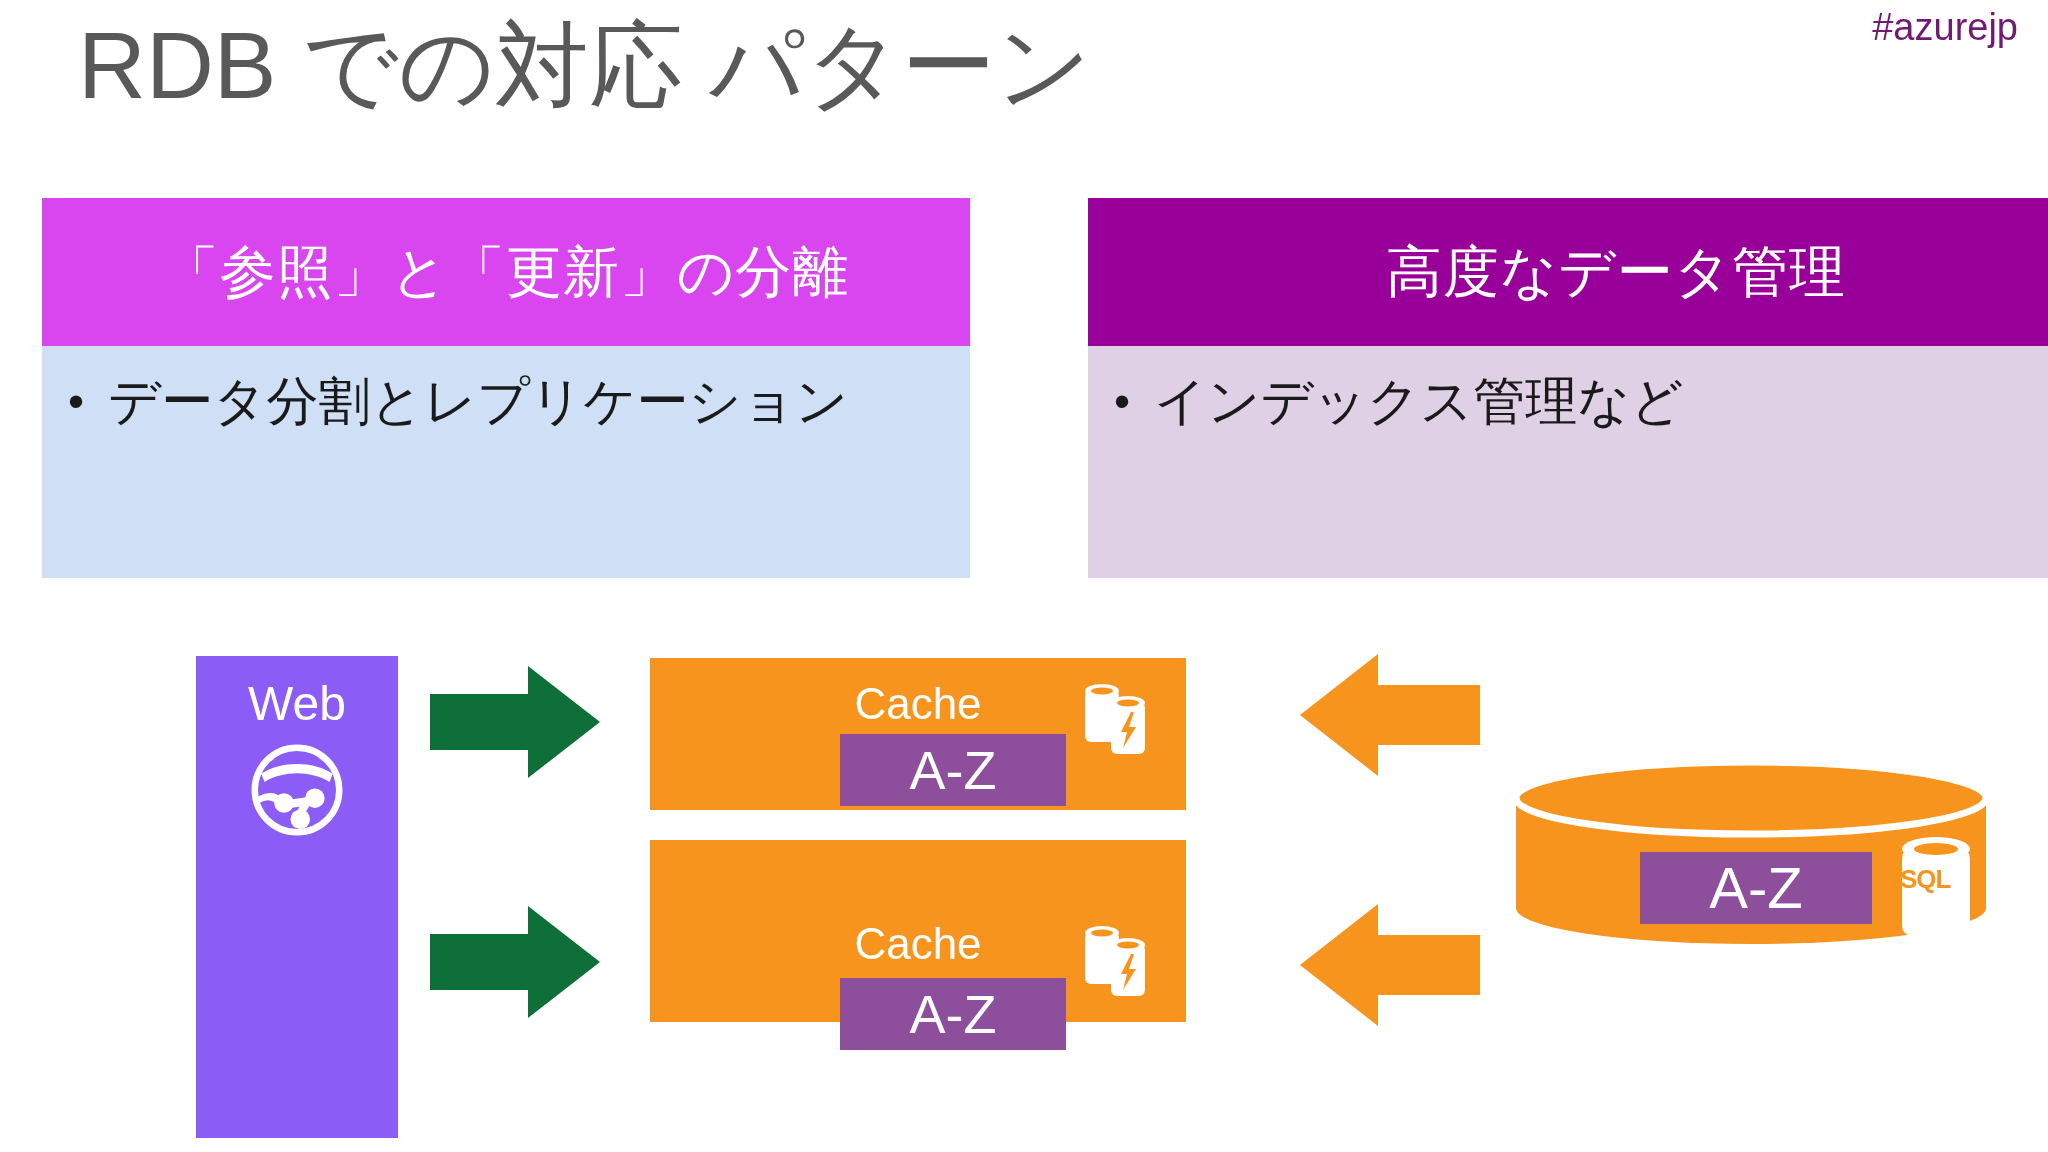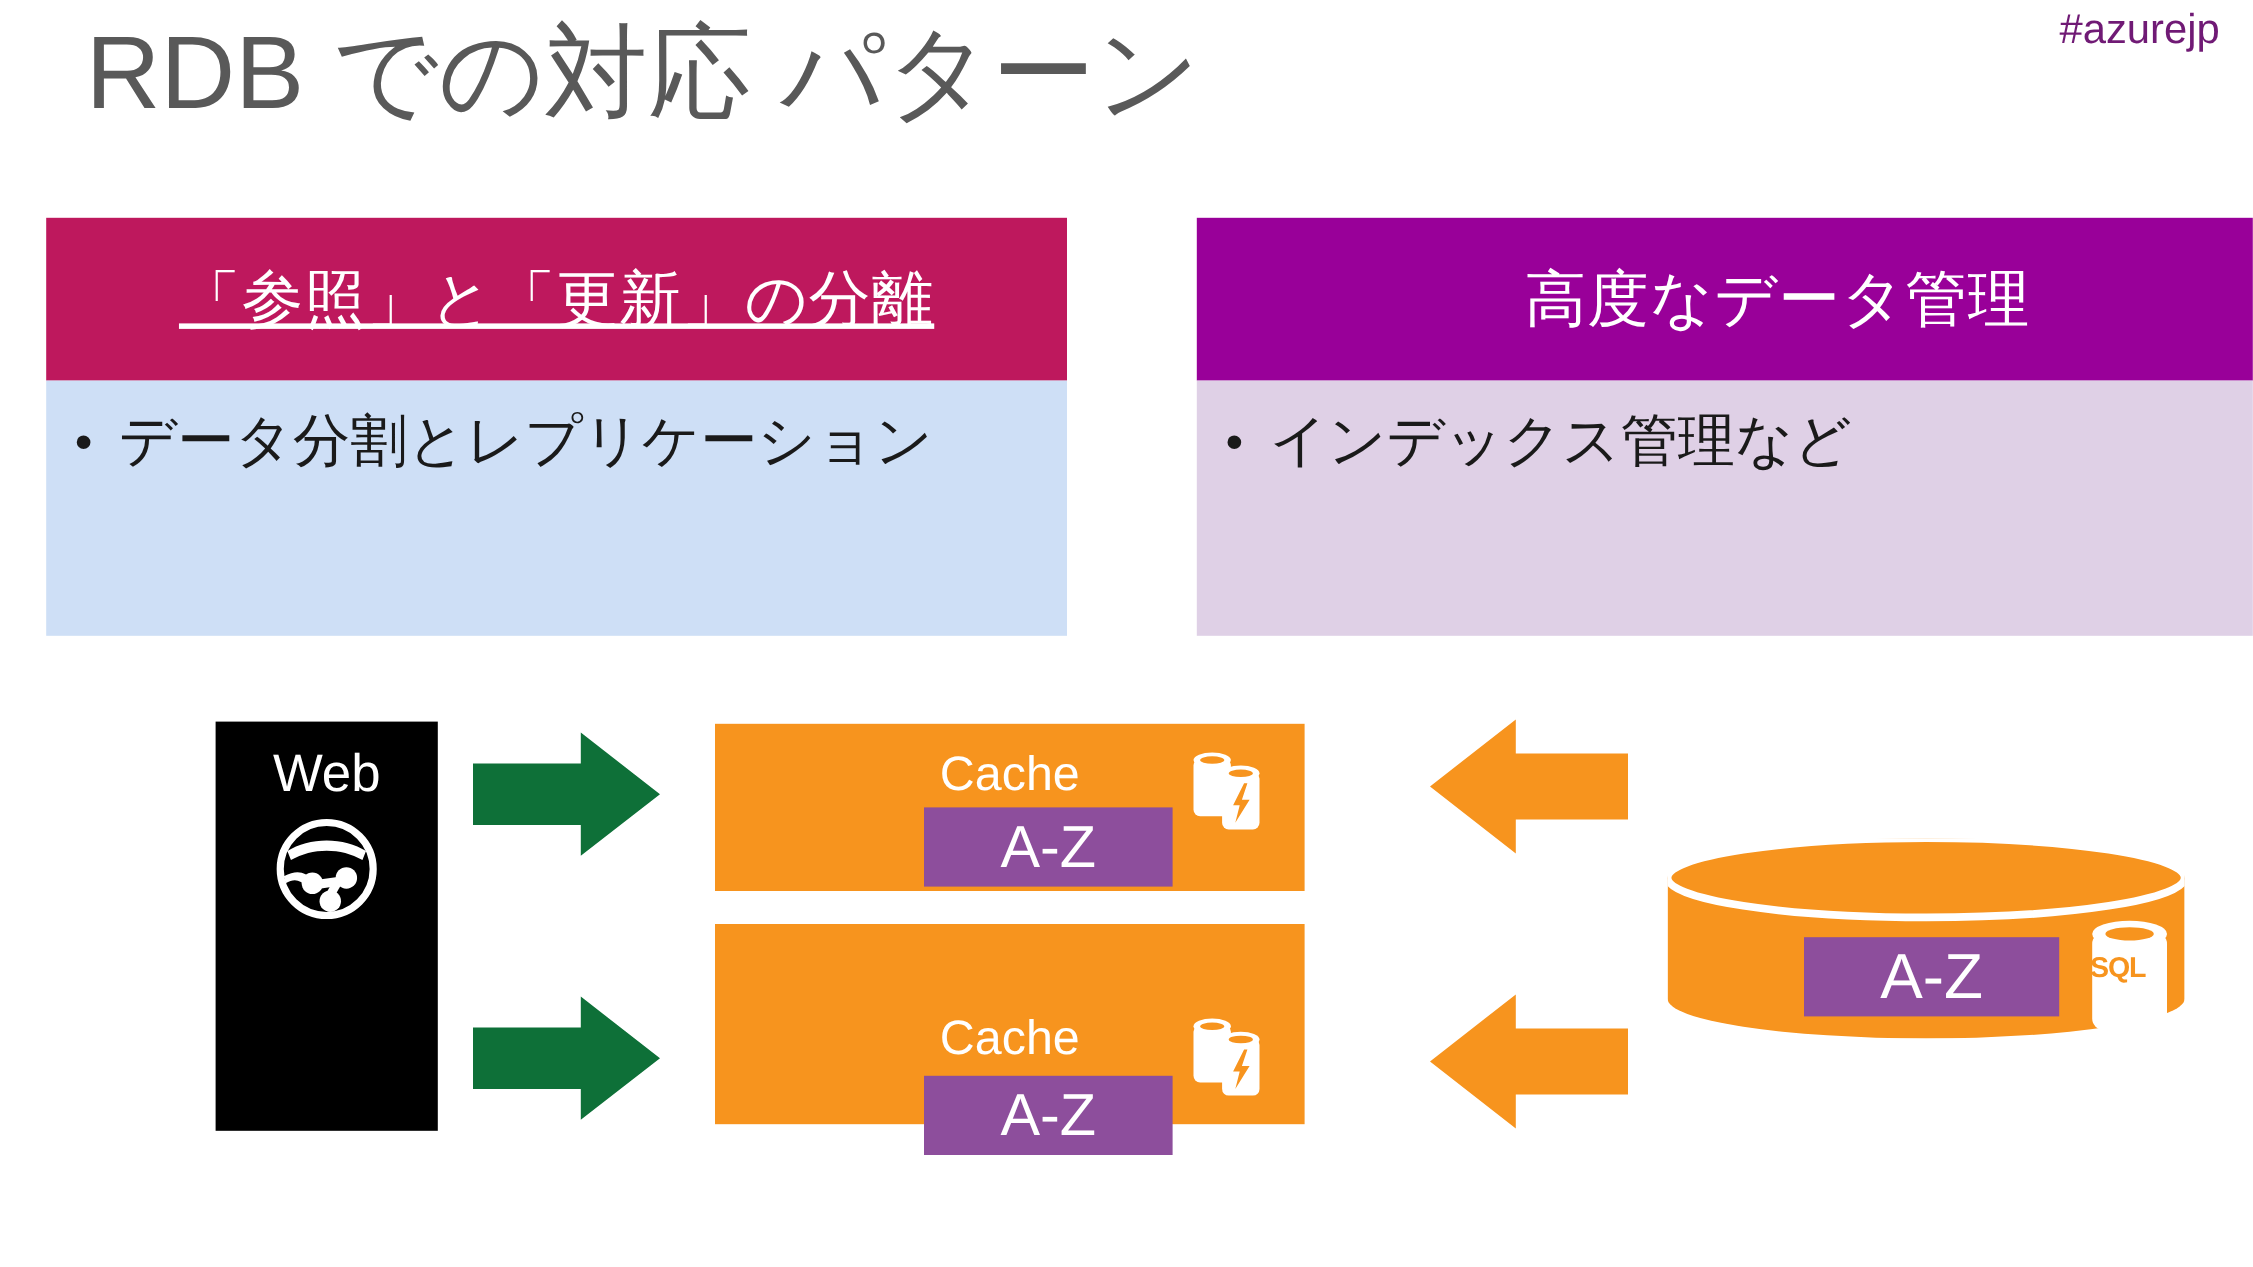--- a/index.html
+++ b/index.html
@@ -64,22 +64,22 @@
   .bullet-text{
     flex:1 1 auto;
     word-break:break-all;
   }
 
   
   .diagram{position:absolute;left:0;top:600px;width:2048px;height:552px;}
 
   .web-box{
     position:absolute;left:196px;top:56px;
-    width:202px;height:372px;
-    background:#000000;
+    width:202px;height:482px;
+    background:#8b5cf6;
     color:#ffffff;
     text-align:center;
   }
   .web-label{
     font-size:48px;line-height:56px;
     padding-top:20px;
     color:#ffffff;
   }
   .web-icon{
     margin:6px auto 0 auto;
@@ -156,21 +156,21 @@
 </style>
 </head>
 <body>
 
 <div class="slide">
 
   <div class="page-title">RDB での対応 パターン</div>
   <div class="hashtag">#azurejp</div>
 
   <div class="card left">
-    <div class="card-header" style="background:#be185d;text-decoration:underline;">「参照」と「更新」の分離</div>
+    <div class="card-header" style="background:#d946ef;">「参照」と「更新」の分離</div>
     <div class="card-body" style="background:#CEDFF6;">
       <div class="bullet-row">
         <span class="bullet-dot">•</span>
         <span class="bullet-text">データ分割とレプリケーション</span>
       </div>
     </div>
   </div>
 
   <div class="card right">
     <div class="card-header" style="background:#990099;">高度なデータ管理</div>

